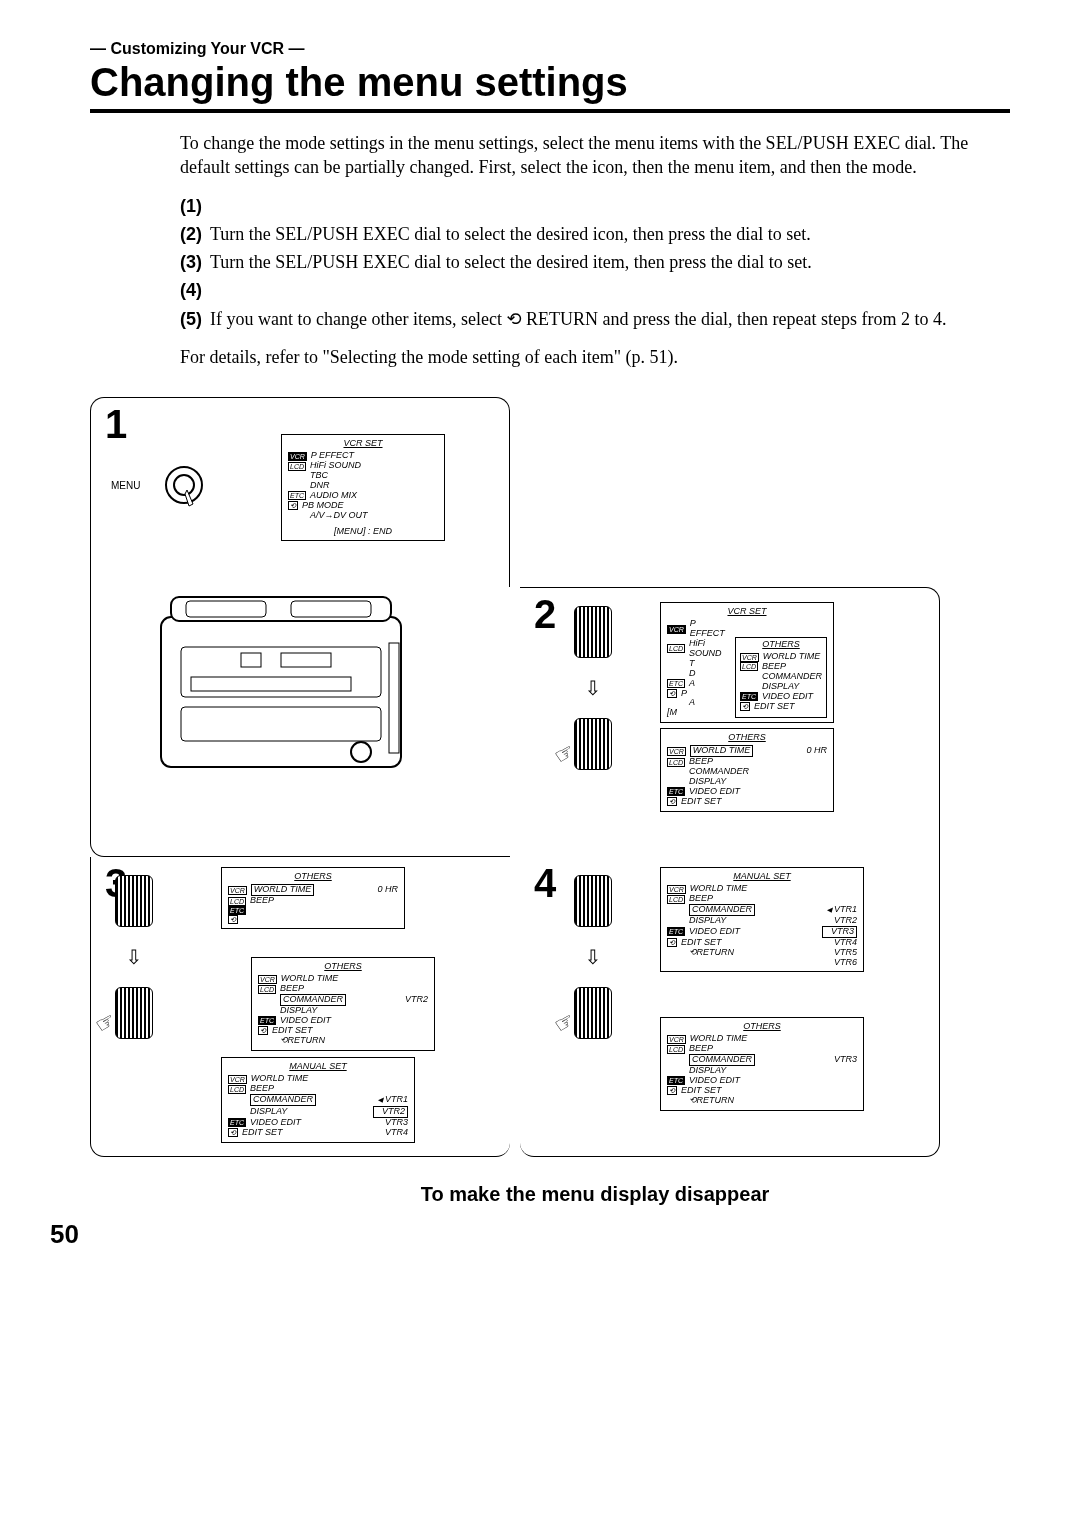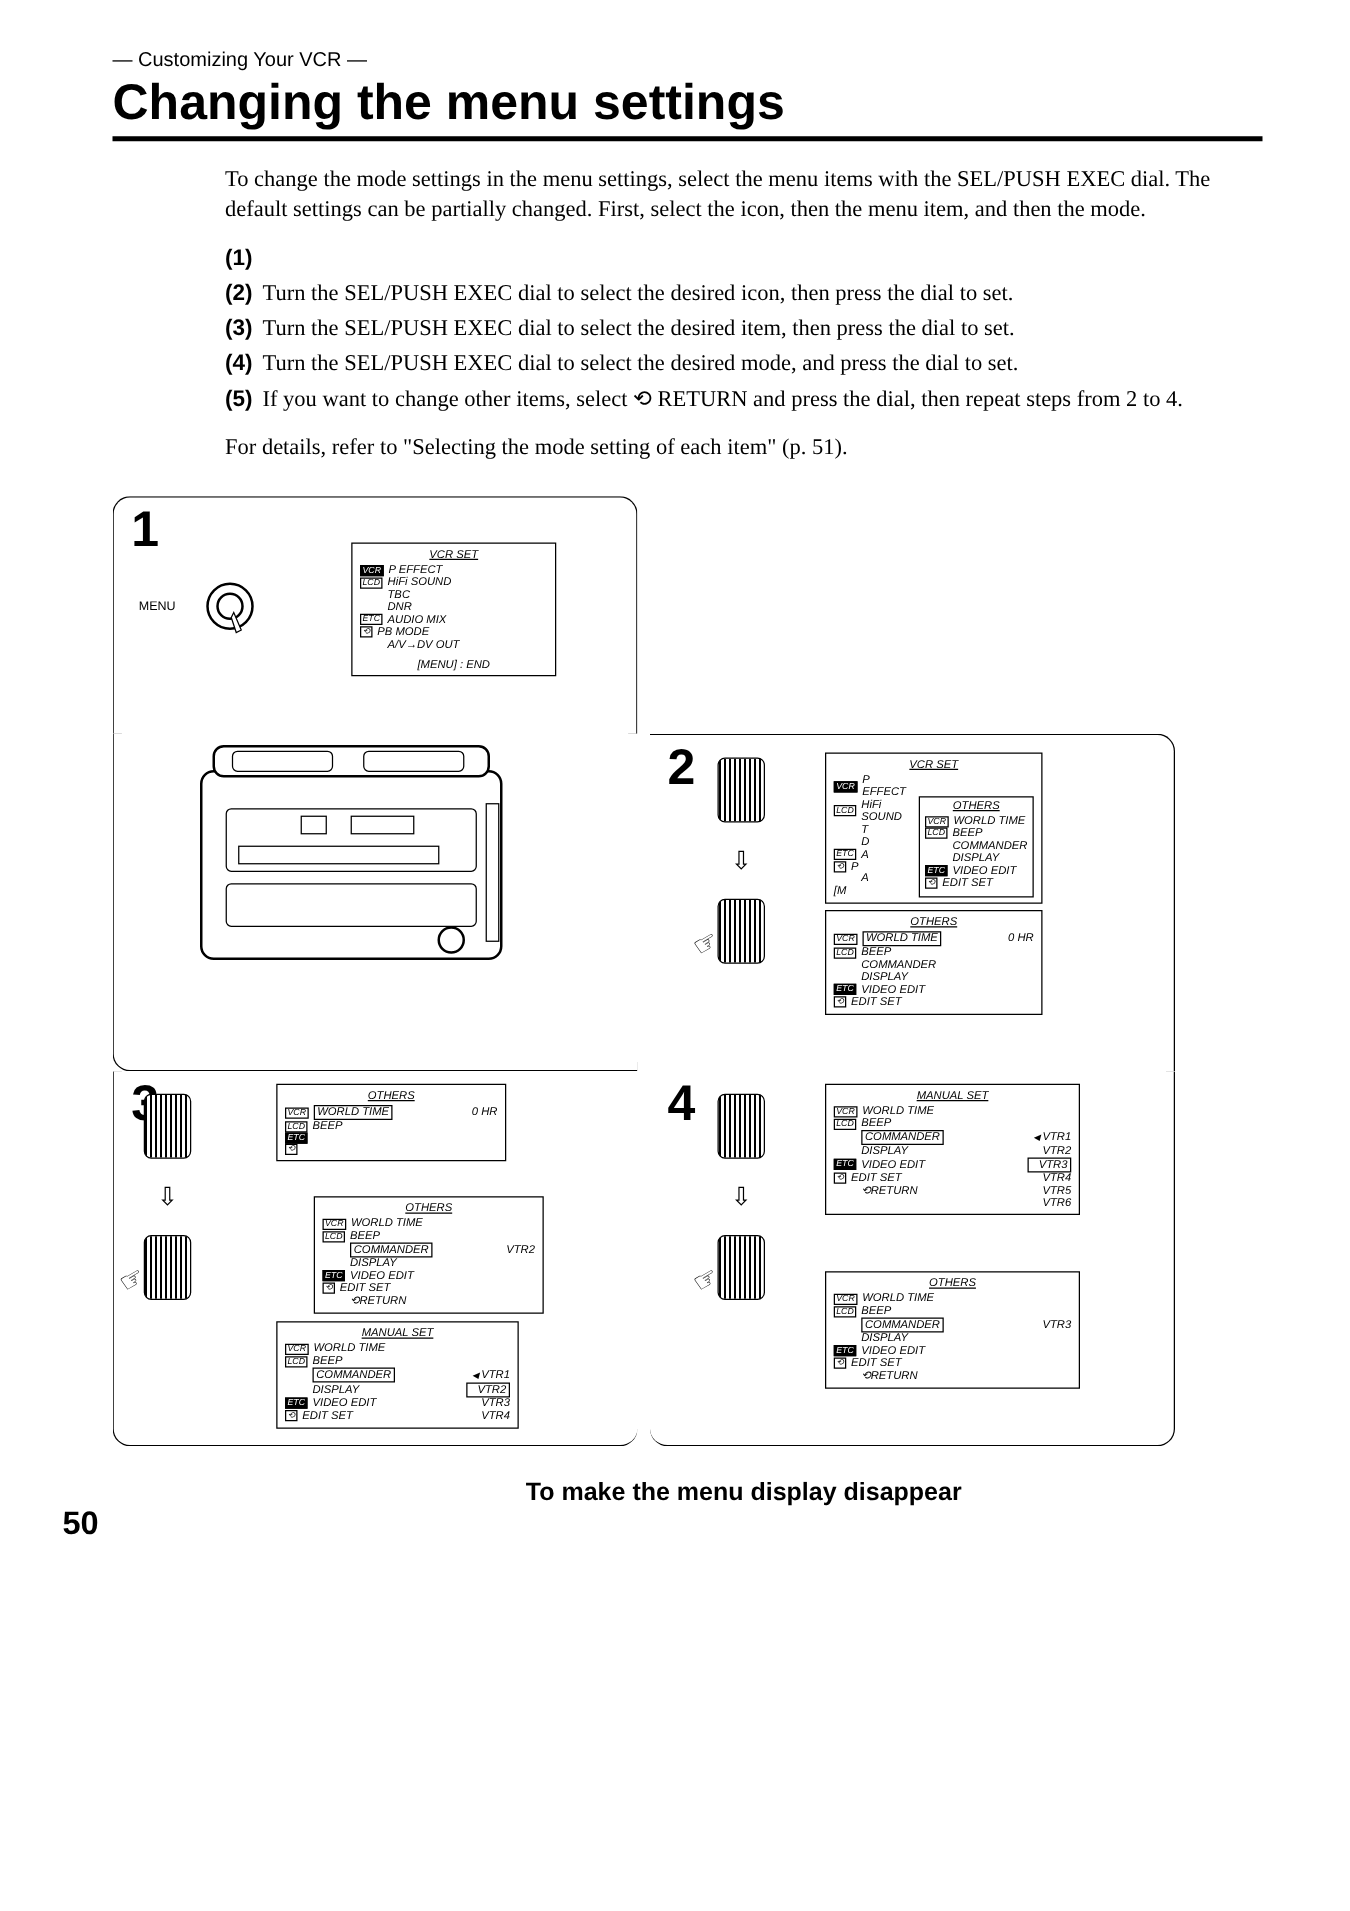--- a/index.html
+++ b/index.html
@@ -6,21 +6,21 @@
     margin: 0;
     padding: 40px 70px 40px 90px;
     font-family: Georgia, 'Times New Roman', serif;
     background: #fff;
     color: #000;
     width: 1080px;
     box-sizing: border-box;
   }
   .section-label {
     font-family: Arial, Helvetica, sans-serif;
-    font-weight: normal;
+    font-weight: bold;
     font-size: 16px;
     margin-bottom: 2px;
   }
   .main-title {
     font-family: Arial, Helvetica, sans-serif;
     font-weight: 900;
     font-size: 40px;
     margin: 0 0 4px 0;
   }
   .title-rule {
@@ -134,21 +134,21 @@
     margin: 26px 0 2px 90px;
     text-align: center;
   }
   .page-num {
     font-family: Arial, Helvetica, sans-serif;
     font-weight: 900;
     font-size: 26px;
     position: absolute;
   }
   .footer-area{ position:relative; margin-top:10px;}
-  .footer-area .page-num{ left:-40px; top:20px;}
+  .footer-area .page-num{ left:-40px; top:36px;}
   .val-col{ margin-left:auto; padding-left:8px;}
   .tri::before{content:"◀"; font-size:7px; margin-right:2px;}
 </style>
 </head>
 <body>
 
 <div class="section-label">— Customizing Your VCR —</div>
 <h1 class="main-title">Changing the menu settings</h1>
 <hr class="title-rule">
 
@@ -161,21 +161,20 @@
   <li>
       <span class="step-num">(2)</span>
       <span>Turn the SEL/PUSH EXEC dial to select the desired icon, then press the dial to set.</span>
     </li>
   <li>
       <span class="step-num">(3)</span>
       <span>Turn the SEL/PUSH EXEC dial to select the desired item, then press the dial to set.</span>
     </li>
   <li>
       <span class="step-num">(4)</span>
-      <span>Turn the SEL/PUSH EXEC dial to select the desired mode, and press the dial to set.</span>
     </li>
   <li>
       <span class="step-num">(5)</span>
       <span>If you want to change other items, select ⟲ RETURN and press the dial, then repeat steps from 2 to 4.</span>
     </li>
 </ol>
 
 <p class="details-ref">For details, refer to "Selecting the mode setting of each item" (p. 51).</p>
 
 <div class="diagram">

